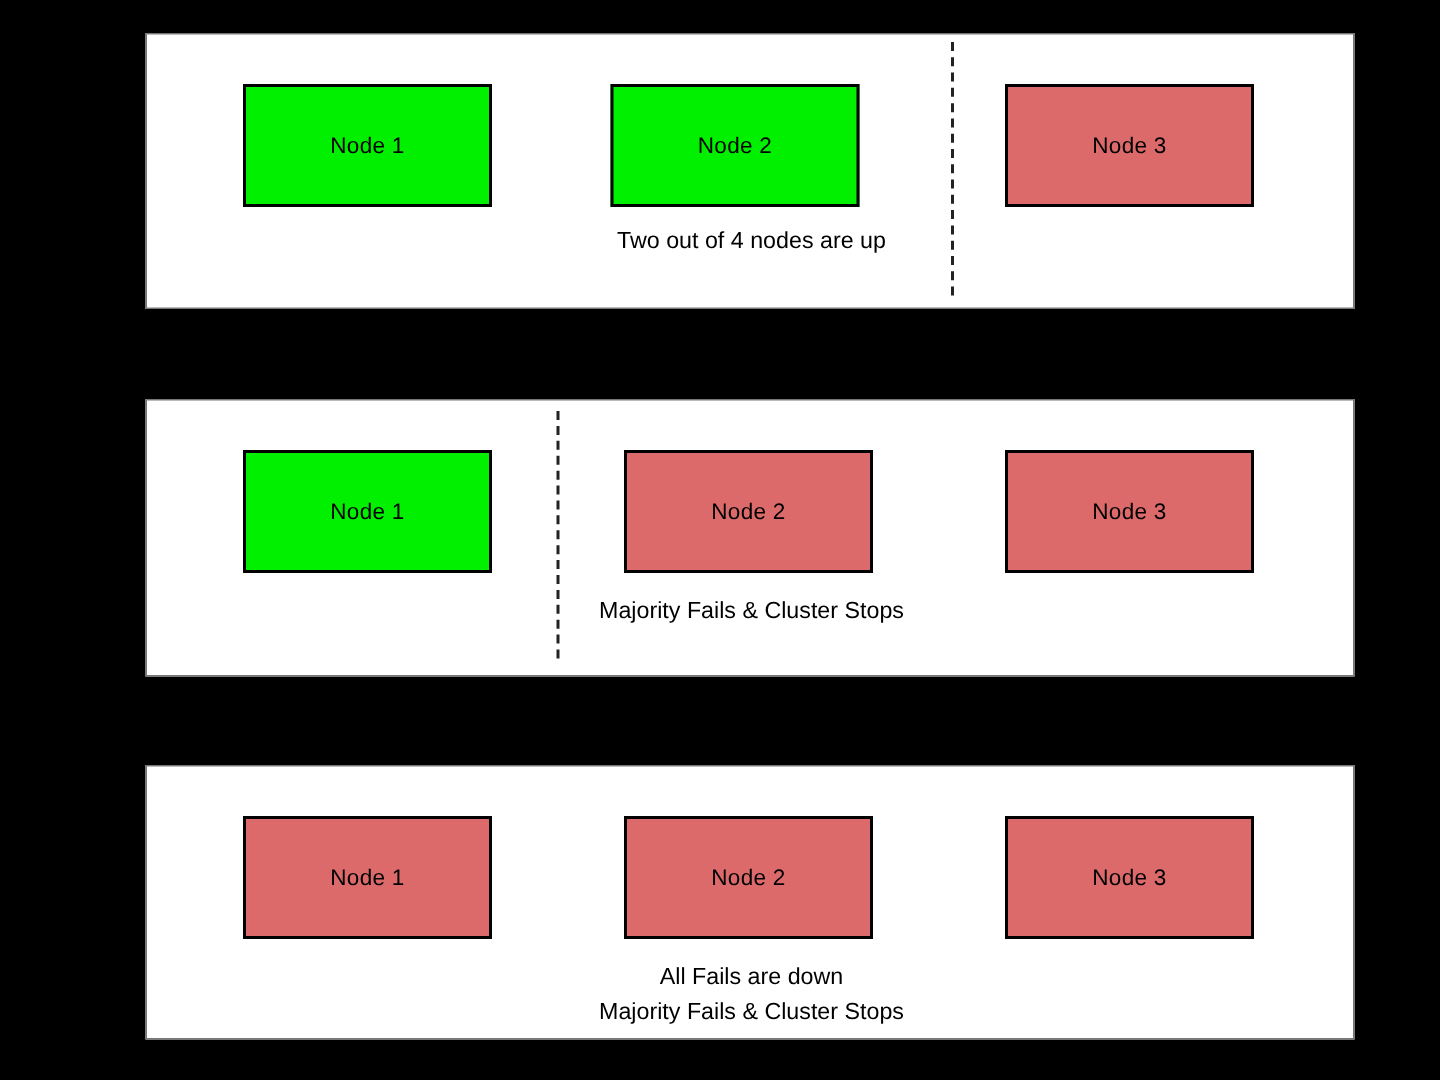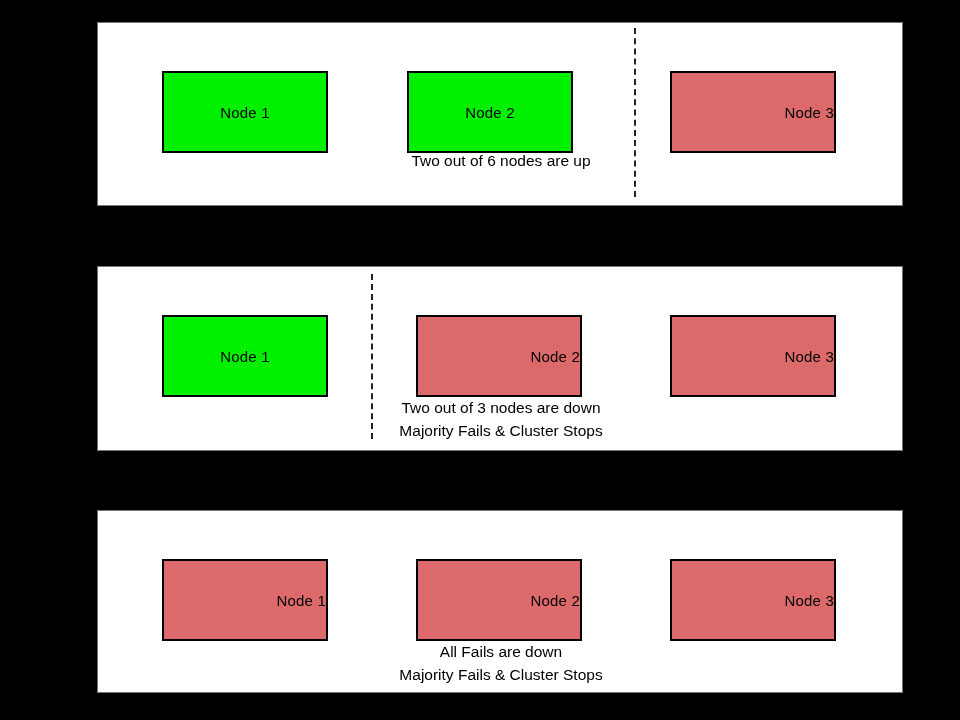--- a/index.html
+++ b/index.html
@@ -34,24 +34,23 @@
   .node {
     position: absolute;
     box-sizing: border-box;
     border: 2px solid #000000;
     display: flex;
     align-items: center;
     justify-content: center;
     font-size: 15px;
     color: #000000;
     letter-spacing: 0.2px;
-    margin-top: 15px;
   }
   .node.up   { background: #00f000; }
-  .node.down { background: #dd6a6a; justify-content: flex-end; }
+  .node.down { background: #dd6a6a; }
 
   .divider {
     position: absolute;
     width: 0;
     border-left: 2px dashed #222222;
   }
 
   .caption {
     position: absolute;
     text-align: center;
@@ -72,37 +71,36 @@
       <span>Node 1</span>
     </div>
     <div class="node up" style="left:309px; top:33px; width:166px; height:82px;">
       <span>Node 2</span>
     </div>
     <div class="divider" style="left:536px; top:5px; height:169px;"></div>
     <div class="node down" style="left:572px; top:33px; width:166px; height:82px;">
       <span>Node 3</span>
     </div>
     <div class="caption" style="left:0; top:126px; width:806px;">
-      <span class="line">Two out of 6 nodes are up</span>
+      <span class="line">Two out of 4 nodes are up</span>
     </div>
   </div>
 
   <div class="panel" id="panel-1">
     <div class="node up" style="left:64px; top:33px; width:166px; height:82px;">
       <span>Node 1</span>
     </div>
     <div class="divider" style="left:273px; top:7px; height:165px;"></div>
     <div class="node down" style="left:318px; top:33px; width:166px; height:82px;">
       <span>Node 2</span>
     </div>
     <div class="node down" style="left:572px; top:33px; width:166px; height:82px;">
       <span>Node 3</span>
     </div>
     <div class="caption" style="left:0; top:129px; width:806px;">
-      <span class="line">Two out of 3 nodes are down</span>
       <span class="line">Majority Fails &amp; Cluster Stops</span>
     </div>
   </div>
 
   <div class="panel" id="panel-2">
     <div class="node down" style="left:64px; top:33px; width:166px; height:82px;">
       <span>Node 1</span>
     </div>
     <div class="node down" style="left:318px; top:33px; width:166px; height:82px;">
       <span>Node 2</span>

